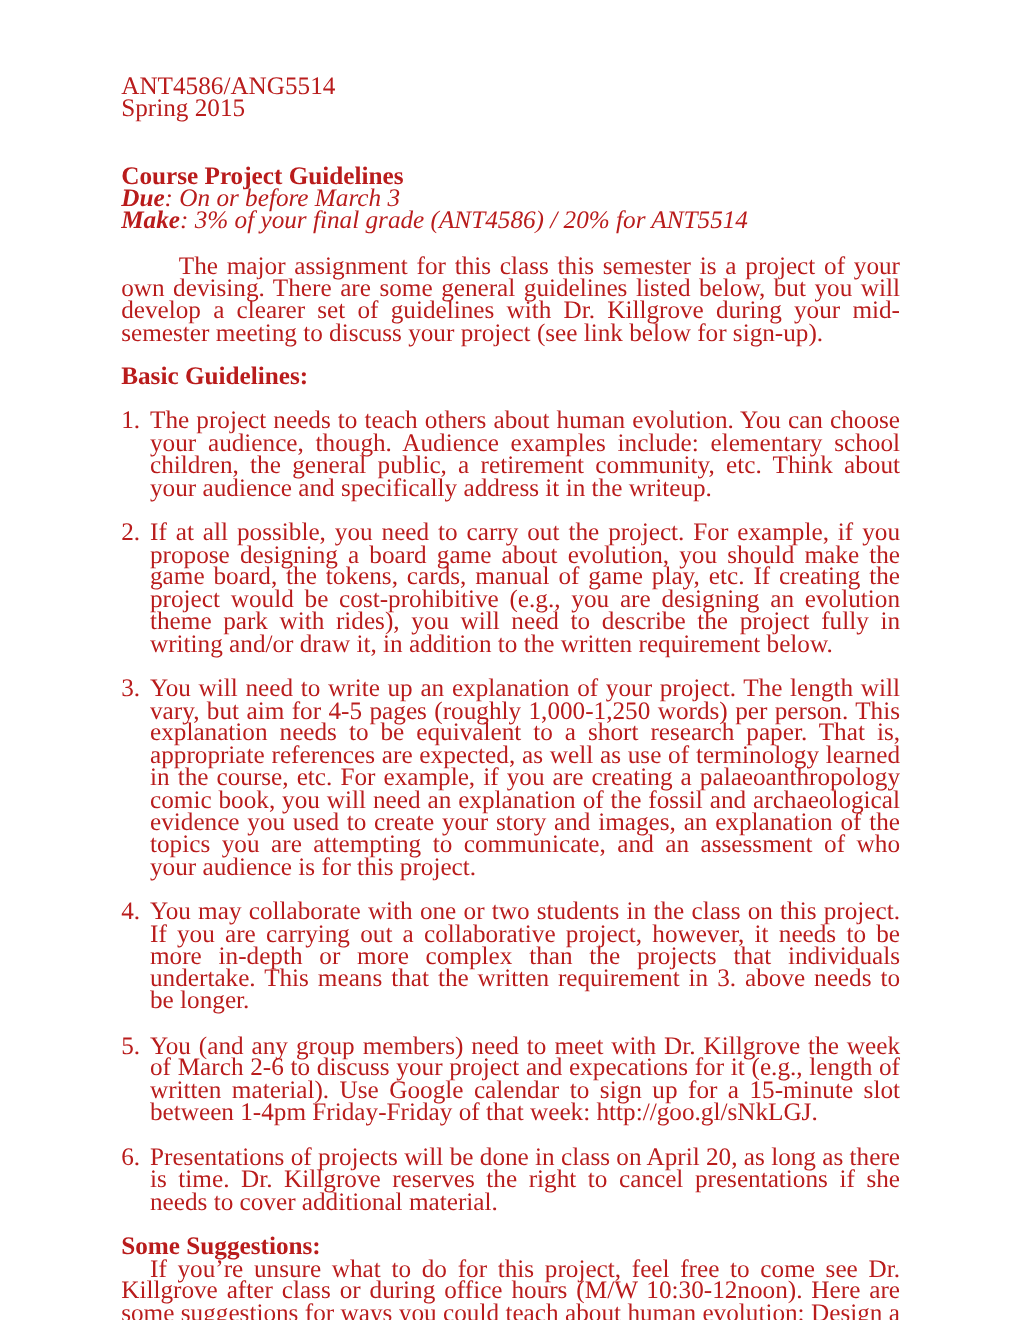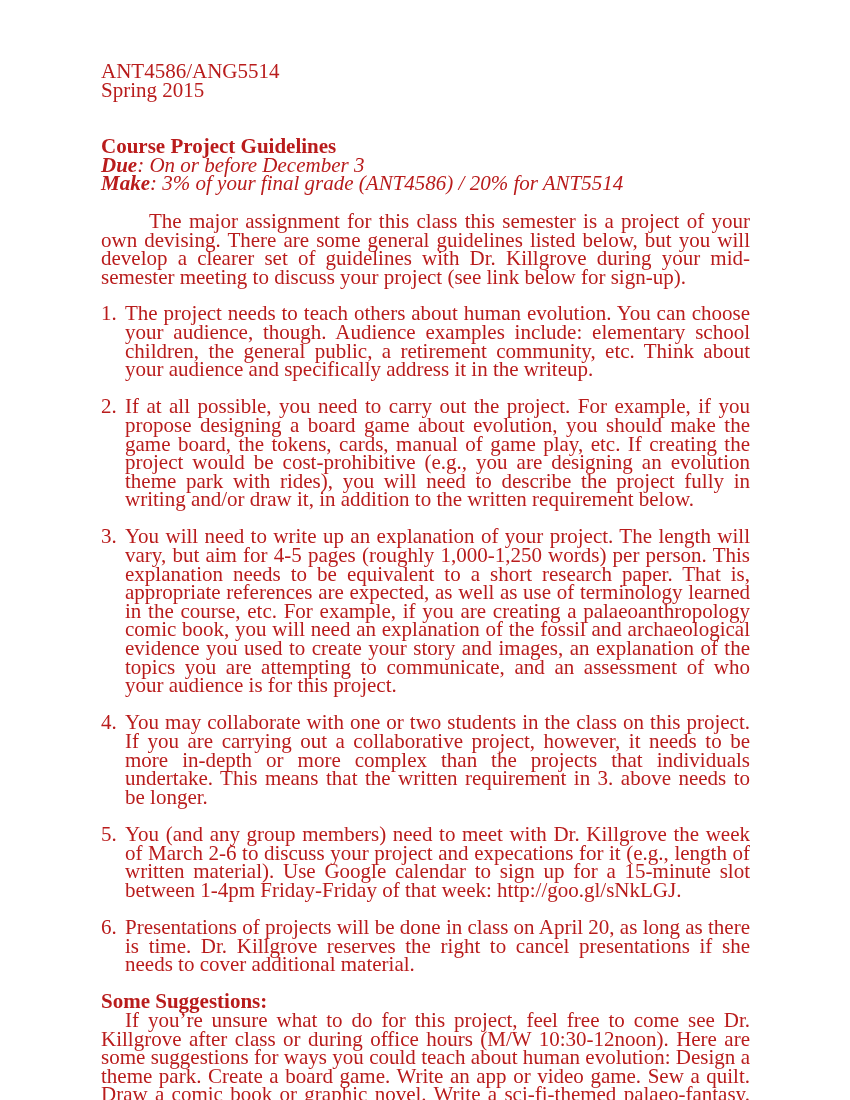--- a/index.html
+++ b/index.html
@@ -25,26 +25,27 @@
 <body>
 
 <div class="page">
   <div>
     <span class="header-line">ANT4586/ANG5514</span>
     <span class="header-line">Spring 2015</span>
   </div>
 
   <div class="title-block">
     <div class="title">Course Project Guidelines</div>
-    <div><span class="bi">Due</span><span class="ital">:  On or before December 3</span></div>
+    <div><span class="bi">Due</span><span class="ital">:  On or before March 3</span></div>
     <div><span class="bi">Make</span><span class="ital">: 3% of your final grade (ANT4586) / 20% for ANT5514</span></div>
   </div>
 
   <p class="intro" style="margin-bottom:0">The major assignment for this class this semester is a project of your own devising. There are some general guidelines listed below, but you will develop a clearer set of guidelines with Dr. Killgrove during your mid-semester meeting to discuss your project (see link below for sign-up).</p>
 
+  <div class="section-head">Basic Guidelines:</div>
 
   <ol class="guidelines">
     <li><span class="num">1.</span><span>The project needs to teach others about human evolution.  You can choose your audience, though. Audience examples include: elementary school children, the general public, a retirement community, etc. Think about your audience and specifically address it in the writeup.</span></li>
     <li><span class="num">2.</span><span>If at all possible, you need to carry out the project.  For example, if you propose designing a board game about evolution, you should make the game board, the tokens, cards, manual of game play, etc.  If creating the project would be cost-prohibitive (e.g., you are designing an evolution theme park with rides), you will need to describe the project fully in writing and/or draw it, in addition to the written requirement below.</span></li>
     <li><span class="num">3.</span><span>You will need to write up an explanation of your project.  The length will vary, but aim for 4-5 pages (roughly 1,000-1,250 words) per person.  This explanation needs to be equivalent to a short research paper.  That is, appropriate references are expected, as well as use of terminology learned in the course, etc.  For example, if you are creating a palaeoanthropology comic book, you will need an explanation of the fossil and archaeological evidence you used to create your story and images, an explanation of the topics you are attempting to communicate, and an assessment of who your audience is for this project.</span></li>
     <li><span class="num">4.</span><span>You may collaborate with one or two students in the class on this project.  If you are carrying out a collaborative project, however, it needs to be more in-depth or more complex than the projects that individuals undertake.  This means that the written requirement in 3. above needs to be longer.</span></li>
     <li><span class="num">5.</span><span>You (and any group members) need to meet with Dr. Killgrove the week of March 2-6 to discuss your project and expecations for it (e.g., length of written material).  Use Google calendar to sign up for a 15-minute slot between 1-4pm Friday-Friday of that week: http://goo.gl/sNkLGJ.</span></li>
     <li><span class="num">6.</span><span>Presentations of projects will be done in class on April 20, as long as there is time.  Dr. Killgrove reserves the right to cancel presentations if she needs to cover additional material.</span></li>
   </ol>
 

